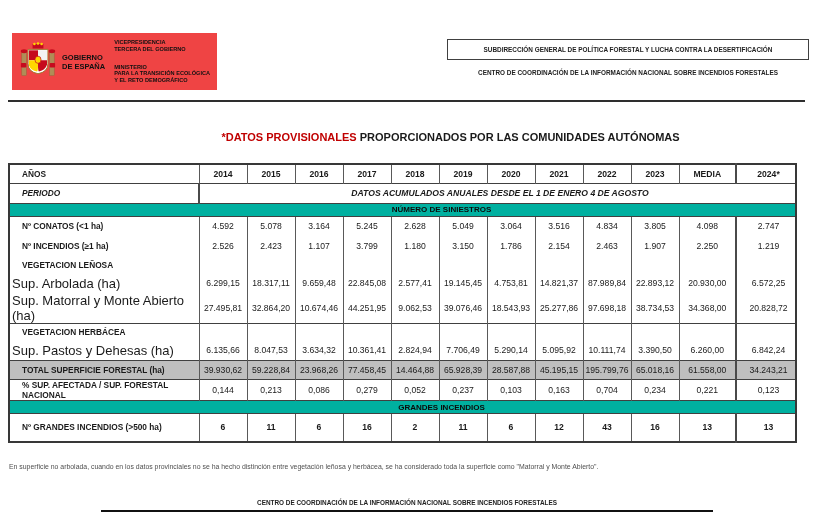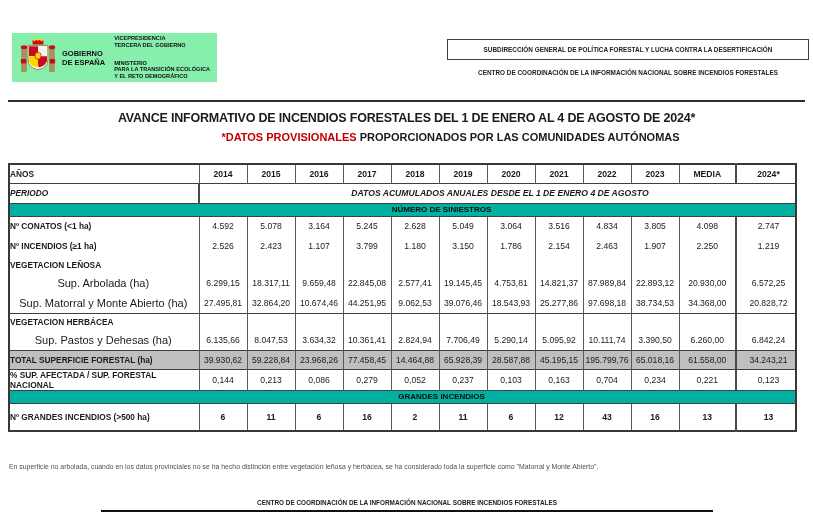--- a/index.html
+++ b/index.html
@@ -1,43 +1,43 @@
 <!DOCTYPE html>
 <html><head>
 <meta charset="utf-8">
 <style>
   html,body{margin:0;padding:0;background:#fff;}
   body{width:813px;height:529px;font-family:"Liberation Sans",sans-serif;color:#1a1a1a;overflow:hidden;position:relative;}
   .page{position:absolute;inset:0;}
 
   
   .hdr{position:absolute;top:33px;left:12px;right:8px;height:57px;}
-  .logo-box{position:absolute;left:0;top:0;width:205px;height:49px;background:#86efac;display:flex;align-items:center;padding:0 4px;box-sizing:border-box;}
+  .logo-box{position:absolute;left:0;top:0;width:205px;height:57px;background:#ef4444;display:flex;align-items:center;padding:0 4px;box-sizing:border-box;}
   .crest{flex:0 0 36px;margin-left:4px;}
   .gob-txt{font-weight:bold;font-size:7.5px;line-height:1.2;margin-left:6px;white-space:pre-line;color:#111;}
   .min-txt{font-size:5.6px;line-height:1.25;margin-left:9px;white-space:pre-line;color:#111;font-weight:600;}
   .min-txt .blk{margin-bottom:4px;}
   .hdr-right{position:absolute;left:435px;top:6px;width:362px;}
   .sub-box{border:1px solid #404040;padding:6px 4px;font-size:6.4px;text-align:center;color:#222;font-weight:600;}
   .ccinif{margin-top:9px;font-size:6.4px;text-align:center;color:#222;font-weight:600;}
   .hdr-rule{position:absolute;top:100px;left:8px;right:8px;height:2px;background:#2e2e2e;}
 
   
   .title{position:absolute;top:111px;left:0;width:100%;text-align:center;font-size:12.5px;font-weight:bold;letter-spacing:-0.2px;}
   .subtitle{position:absolute;top:131px;left:0;width:100%;text-align:center;font-size:11px;font-weight:bold;padding-left:44px;}
   .subtitle .red{color:#C00000;}
 
   
   table.main{position:absolute;top:163px;left:8px;border-collapse:collapse;table-layout:fixed;width:789px;border:2px solid #383838;}
   col.c-label{width:190px;} col.c-yr{width:48px;} col.c-media{width:57px;} col.c-last{width:60px;}
   td{border-left:1px solid #595959;border-right:1px solid #595959;border-top:none;border-bottom:none;
      font-size:8.6px;text-align:center;vertical-align:middle;padding:0 2px;box-sizing:border-box;overflow:hidden;}
   td:last-child{border-left:2px solid #4a4a4a;padding-left:7px;}
-  td.label{text-align:left;font-size:8.3px;font-weight:bold;padding-left:0;}
-  td.sublabel{text-align:center;font-size:11px;font-weight:normal;padding-right:4px;}
+  td.label{text-align:left;font-size:8.3px;font-weight:bold;padding-left:12px;}
+  td.sublabel{text-align:left;font-size:13px;font-weight:normal;padding-right:4px;}
   tr.bt td{border-top:1px solid #404040;}
   tr.band td{background:#00B0A0;border:none;border-top:1px solid #404040;border-bottom:1px solid #404040;
      font-weight:bold;font-size:8px;color:#0a0a0a;padding-left:80px;}
   tr.total td{background:#BFBFBF;}
   tr.yearsrow td{font-weight:bold;}
   tr.big td{font-weight:bold;}
   .h-years{height:19px;} .h-periodo{height:20px;font-style:italic;} .band{height:13px;} .h-data{height:20px;}
   .h-total{height:19px;} .h-group{height:17px;} .h-big{height:28px;} .h-pct{height:19px;}
 
   
@@ -80,21 +80,20 @@
 Y EL RETO DEMOGRÁFICO</div>
       </div>
     </div>
     <div class="hdr-right">
       <div class="sub-box">SUBDIRECCIÓN GENERAL DE POLÍTICA FORESTAL Y LUCHA CONTRA LA DESERTIFICACIÓN</div>
       <div class="ccinif">CENTRO DE COORDINACIÓN DE LA INFORMACIÓN NACIONAL SOBRE INCENDIOS FORESTALES</div>
     </div>
   </div>
   <div class="hdr-rule"></div>
 
-  <div class="title">AVANCE INFORMATIVO DE INCENDIOS FORESTALES DEL 1 DE ENERO AL 4 DE AGOSTO DE 2024*</div>
   <div class="subtitle"><span class="red">*DATOS PROVISIONALES</span><span> PROPORCIONADOS POR LAS COMUNIDADES AUTÓNOMAS</span></div>
 
   <table class="main">
     <colgroup>
       <col class="c-label">
         <col class="c-yr">
         <col class="c-yr">
         <col class="c-yr">
         <col class="c-yr">
         <col class="c-yr">

